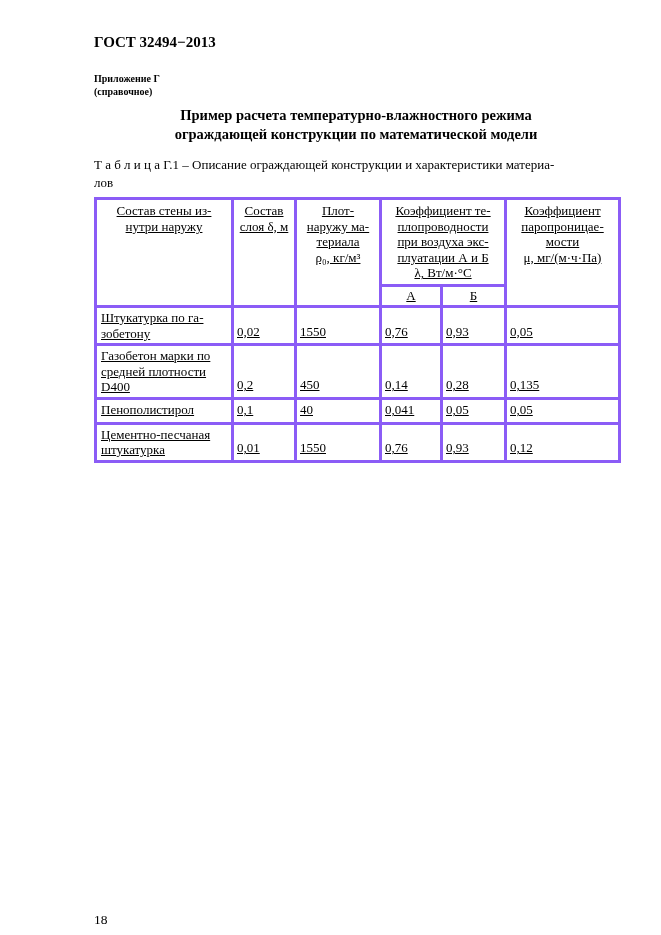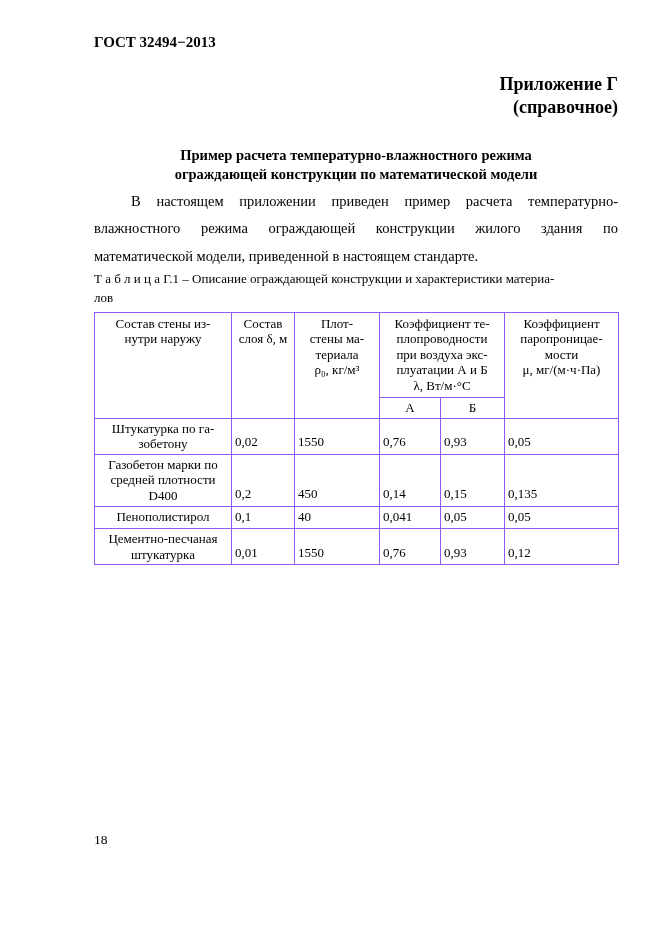--- a/index.html
+++ b/index.html
@@ -18,33 +18,33 @@
     top: 34px;
     width: 524px;
   }
   .doc-header {
     font-weight: bold;
     font-size: 15px;
     margin-bottom: 22px;
   }
   .appendix-title,
   .appendix-subtitle {
-    text-align: right;
+    text-align: left;
     font-weight: bold;
-    font-size: 18px;
+    font-size: 10px;
     line-height: 1.25;
   }
-  .appendix-subtitle { margin-bottom: 28px; }
+  .appendix-subtitle { margin-bottom: 8px; }
   .section-heading {
     text-align: center;
     font-weight: bold;
     font-size: 14.5px;
     line-height: 1.3;
     white-space: pre-line;
-    margin-bottom: 4px;
+    margin-bottom: 12px;
   }
   .body-para {
     font-size: 14.5px;
     line-height: 1.9;
     text-align: justify;
     text-indent: 37px;
   }
   .table-caption {
     font-size: 13px;
     line-height: 1.4;
@@ -52,85 +52,85 @@
   }
   table.materials-table {
     margin-top: 5px;
     border-collapse: collapse;
     width: 524px;
     font-size: 13px;
     line-height: 1.2;
     table-layout: fixed;
   }
   table.materials-table td {
-    border: 1px solid #8b5cf6;
+    border: 3px solid #8b5cf6;
+    text-decoration: underline;
   }
   .hc {
     text-align: center;
     vertical-align: top;
     padding: 3px 2px;
     white-space: pre-line;
   }
   .hc.sub {
     vertical-align: middle;
     height: 21px;
     padding: 1px 2px;
   }
   .mat {
     vertical-align: top;
-    text-align: center;
+    text-align: left;
     padding: 2px 4px;
     white-space: pre-line;
   }
   .num {
     vertical-align: bottom;
     padding: 2px 3px 4px 3px;
   }
   .page-number {
     position: absolute;
     left: 94px;
-    top: 832px;
+    top: 912px;
     font-size: 13.5px;
   }
 </style>
 </head>
 <body>
 
 <div class="content">
 
   <div class="doc-header">ГОСТ 32494−2013</div>
 
   <div class="appendix-title">Приложение Г</div>
   <div class="appendix-subtitle">(справочное)</div>
 
   <div class="section-heading">Пример расчета температурно-влажностного режима
 ограждающей конструкции по математической модели</div>
 
-  <p class="body-para">В настоящем приложении приведен пример расчета температурно-влажностного режима ограждающей конструкции жилого здания по математической модели, приведенной в настоящем стандарте.</p>
 
   <div class="table-caption">Т а б л и ц а Г.1 – Описание ограждающей конструкции и характеристики материа-
 лов</div>
 
   <table class="materials-table">
     <colgroup>
       <col style="width:137px">
       <col style="width:63px">
       <col style="width:85px">
       <col style="width:61px">
       <col style="width:64px">
       <col style="width:114px">
     </colgroup>
     <tbody>
       <tr>
         <td class="hc" rowspan="2">Состав стены из-
 нутри наружу</td>
         <td class="hc" rowspan="2">Состав
 слоя δ, м</td>
         <td class="hc" rowspan="2">Плот-
-стены  ма-
+наружу  ма-
 териала
 ρ₀, кг/м³</td>
         <td class="hc" colspan="2">Коэффициент те-
 плопроводности
 при воздуха экс-
 плуатации А и Б
 λ, Вт/м·°С</td>
         <td class="hc" rowspan="2">Коэффициент
 паропроницае-
 мости
@@ -149,21 +149,21 @@
         <td class="num">0,93</td>
         <td class="num">0,05</td>
       </tr>
       <tr>
         <td class="mat">Газобетон марки по
 средней плотности
 D400</td>
         <td class="num">0,2</td>
         <td class="num">450</td>
         <td class="num">0,14</td>
-        <td class="num">0,15</td>
+        <td class="num">0,28</td>
         <td class="num">0,135</td>
       </tr>
       <tr>
         <td class="mat">Пенополистирол</td>
         <td class="num">0,1</td>
         <td class="num">40</td>
         <td class="num">0,041</td>
         <td class="num">0,05</td>
         <td class="num">0,05</td>
       </tr>

